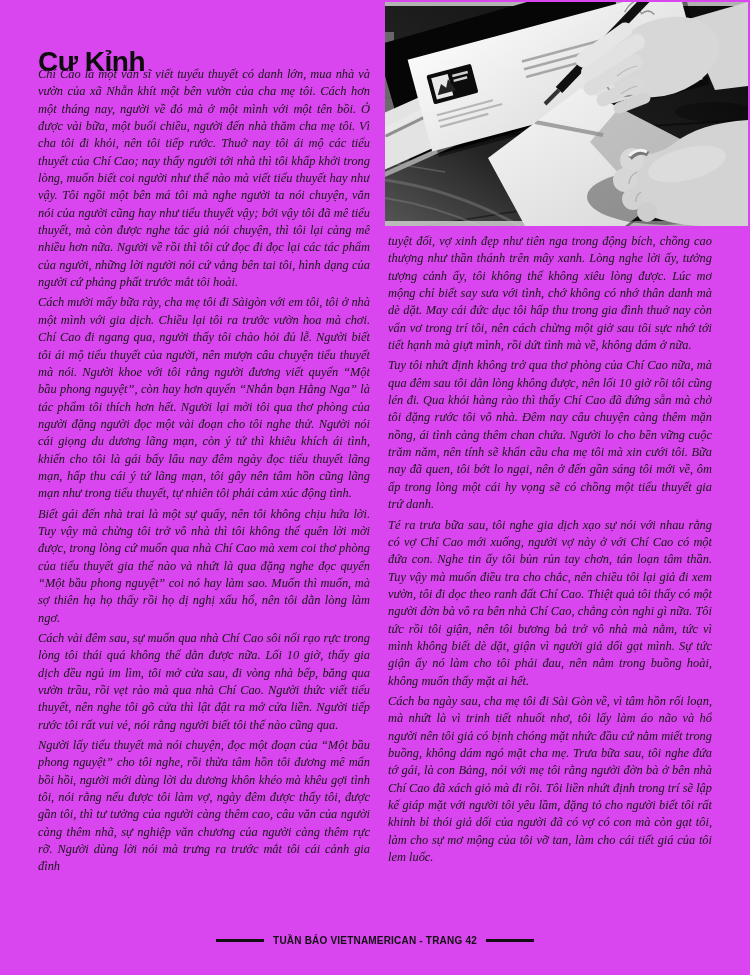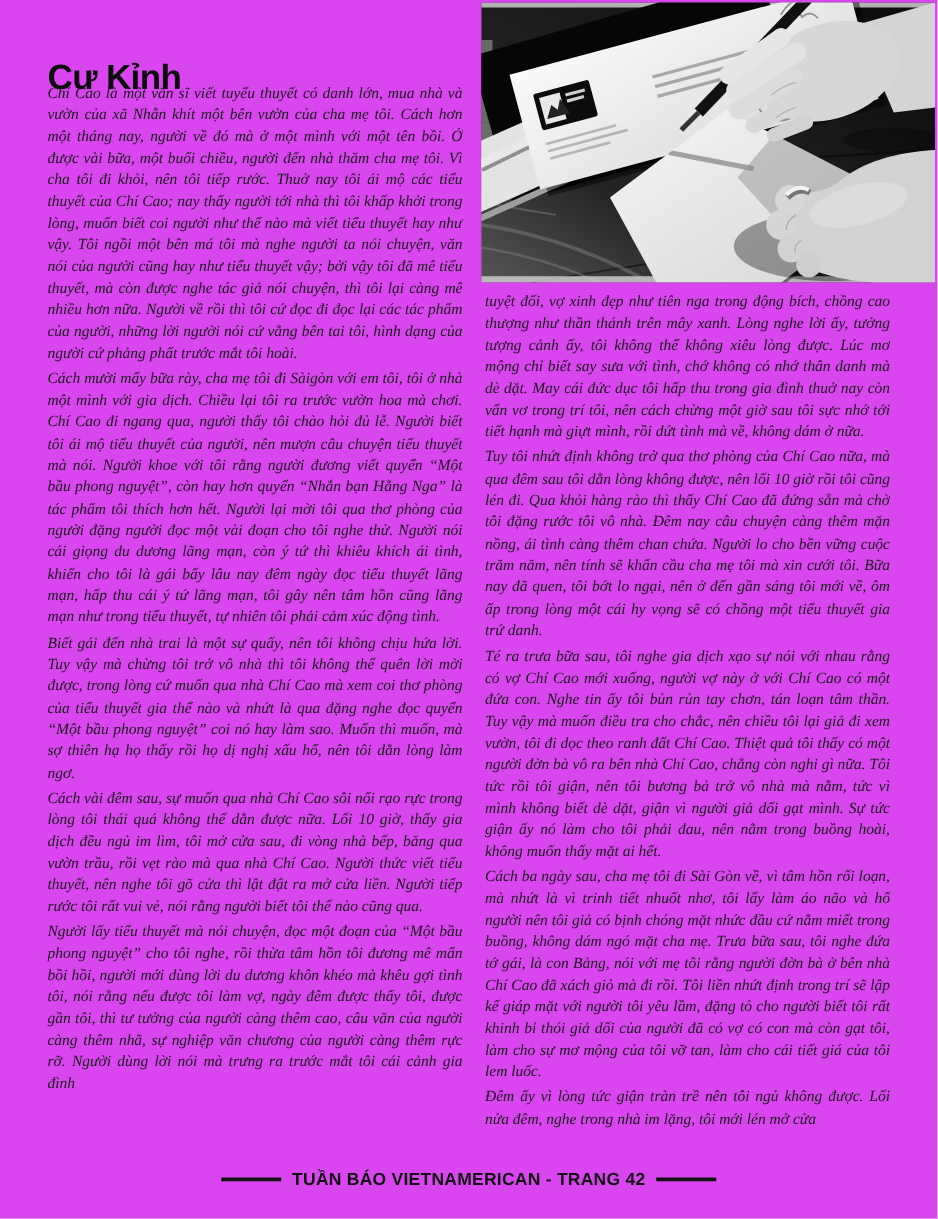--- a/index.html
+++ b/index.html
@@ -19,21 +19,21 @@
   }
   .col p { margin:0 0 3px 0; }
   .col-left  { left:38px;  top:66px;  width:332px; height:861px; }
   .col-right { left:388px; top:233px; width:324px; height:698px; }
   .photo-wrap { position:absolute; left:385px; top:2px; width:363px; height:224px; }
   .photo-wrap svg { display:block; }
   .footer {
     position:absolute; left:0; top:935px; width:750px;
     display:flex; justify-content:center; align-items:center; gap:9px;
     font-family:"Liberation Sans", sans-serif; font-weight:bold;
-    font-size:14px; letter-spacing:0.2px; color:#111;
+    font-size:10px; letter-spacing:0.2px; color:#111;
   }
   .footer .rule { width:48px; height:3px; background:#111; }
 </style>
 </head>
 <body>
 
 <div class="page">
 
   <h1 class="masthead">Cư Kỉnh</h1>
 
@@ -173,21 +173,20 @@
         </g>
       </g>
     </svg>
   </div>
 
   <div class="col col-right">
     <p>tuyệt đối, vợ xinh đẹp như tiên nga trong động bích, chồng cao thượng như thần thánh trên mây xanh. Lòng nghe lời ấy, tưởng tượng cảnh ấy, tôi không thể không xiêu lòng được. Lúc mơ mộng chỉ biết say sưa với tình, chớ không có nhớ thân danh mà dè dặt. May cái đức dục tôi hấp thu trong gia đình thuở nay còn vẩn vơ trong trí tôi, nên cách chừng một giờ sau tôi sực nhớ tới tiết hạnh mà giựt mình, rồi dứt tình mà về, không dám ở nữa.</p>
     <p>Tuy tôi nhứt định không trở qua thơ phòng của Chí Cao nữa, mà qua đêm sau tôi dằn lòng không được, nên lối 10 giờ rồi tôi cũng lén đi. Qua khỏi hàng rào thì thấy Chí Cao đã đứng sẵn mà chờ tôi đặng rước tôi vô nhà. Đêm nay câu chuyện càng thêm mặn nồng, ái tình càng thêm chan chứa. Người lo cho bền vững cuộc trăm năm, nên tính sẽ khẩn cầu cha mẹ tôi mà xin cưới tôi. Bữa nay đã quen, tôi bớt lo ngại, nên ở đến gần sáng tôi mới về, ôm ấp trong lòng một cái hy vọng sẽ có chồng một tiểu thuyết gia trứ danh.</p>
     <p>Té ra trưa bữa sau, tôi nghe gia dịch xạo sự nói với nhau rằng có vợ Chí Cao mới xuống, người vợ này ở với Chí Cao có một đứa con. Nghe tin ấy tôi bủn rủn tay chơn, tán loạn tâm thần. Tuy vậy mà muốn điều tra cho chắc, nên chiều tôi lại giả đi xem vườn, tôi đi dọc theo ranh đất Chí Cao. Thiệt quả tôi thấy có một người đờn bà vô ra bên nhà Chí Cao, chẳng còn nghi gì nữa. Tôi tức rồi tôi giận, nên tôi bương bả trở vô nhà mà nằm, tức vì mình không biết dè dặt, giận vì người giả dối gạt mình. Sự tức giận ấy nó làm cho tôi phải đau, nên nằm trong buồng hoài, không muốn thấy mặt ai hết.</p>
     <p>Cách ba ngày sau, cha mẹ tôi đi Sài Gòn về, vì tâm hồn rối loạn, mà nhứt là vì trinh tiết nhuốt nhơ, tôi lấy làm áo não và hổ người nên tôi giả có bịnh chóng mặt nhức đầu cứ nằm miết trong buồng, không dám ngó mặt cha mẹ. Trưa bữa sau, tôi nghe đứa tớ gái, là con Bảng, nói với mẹ tôi rằng người đờn bà ở bên nhà Chí Cao đã xách giỏ mà đi rồi. Tôi liền nhứt định trong trí sẽ lập kế giáp mặt với người tôi yêu lầm, đặng tỏ cho người biết tôi rất khinh bỉ thói giả dối của người đã có vợ có con mà còn gạt tôi, làm cho sự mơ mộng của tôi vỡ tan, làm cho cái tiết giá của tôi lem luốc.</p>
-    <p>Đêm ấy vì lòng tức giận tràn trề nên tôi ngủ không được. Lối nửa đêm, nghe trong nhà im lặng, tôi mới lén mở cửa</p>
   </div>
 
   <div class="footer">
     <span class="rule"></span>
     <span>TUẦN BÁO VIETNAMERICAN - TRANG 42</span>
     <span class="rule"></span>
   </div>
 
 </div>
 

